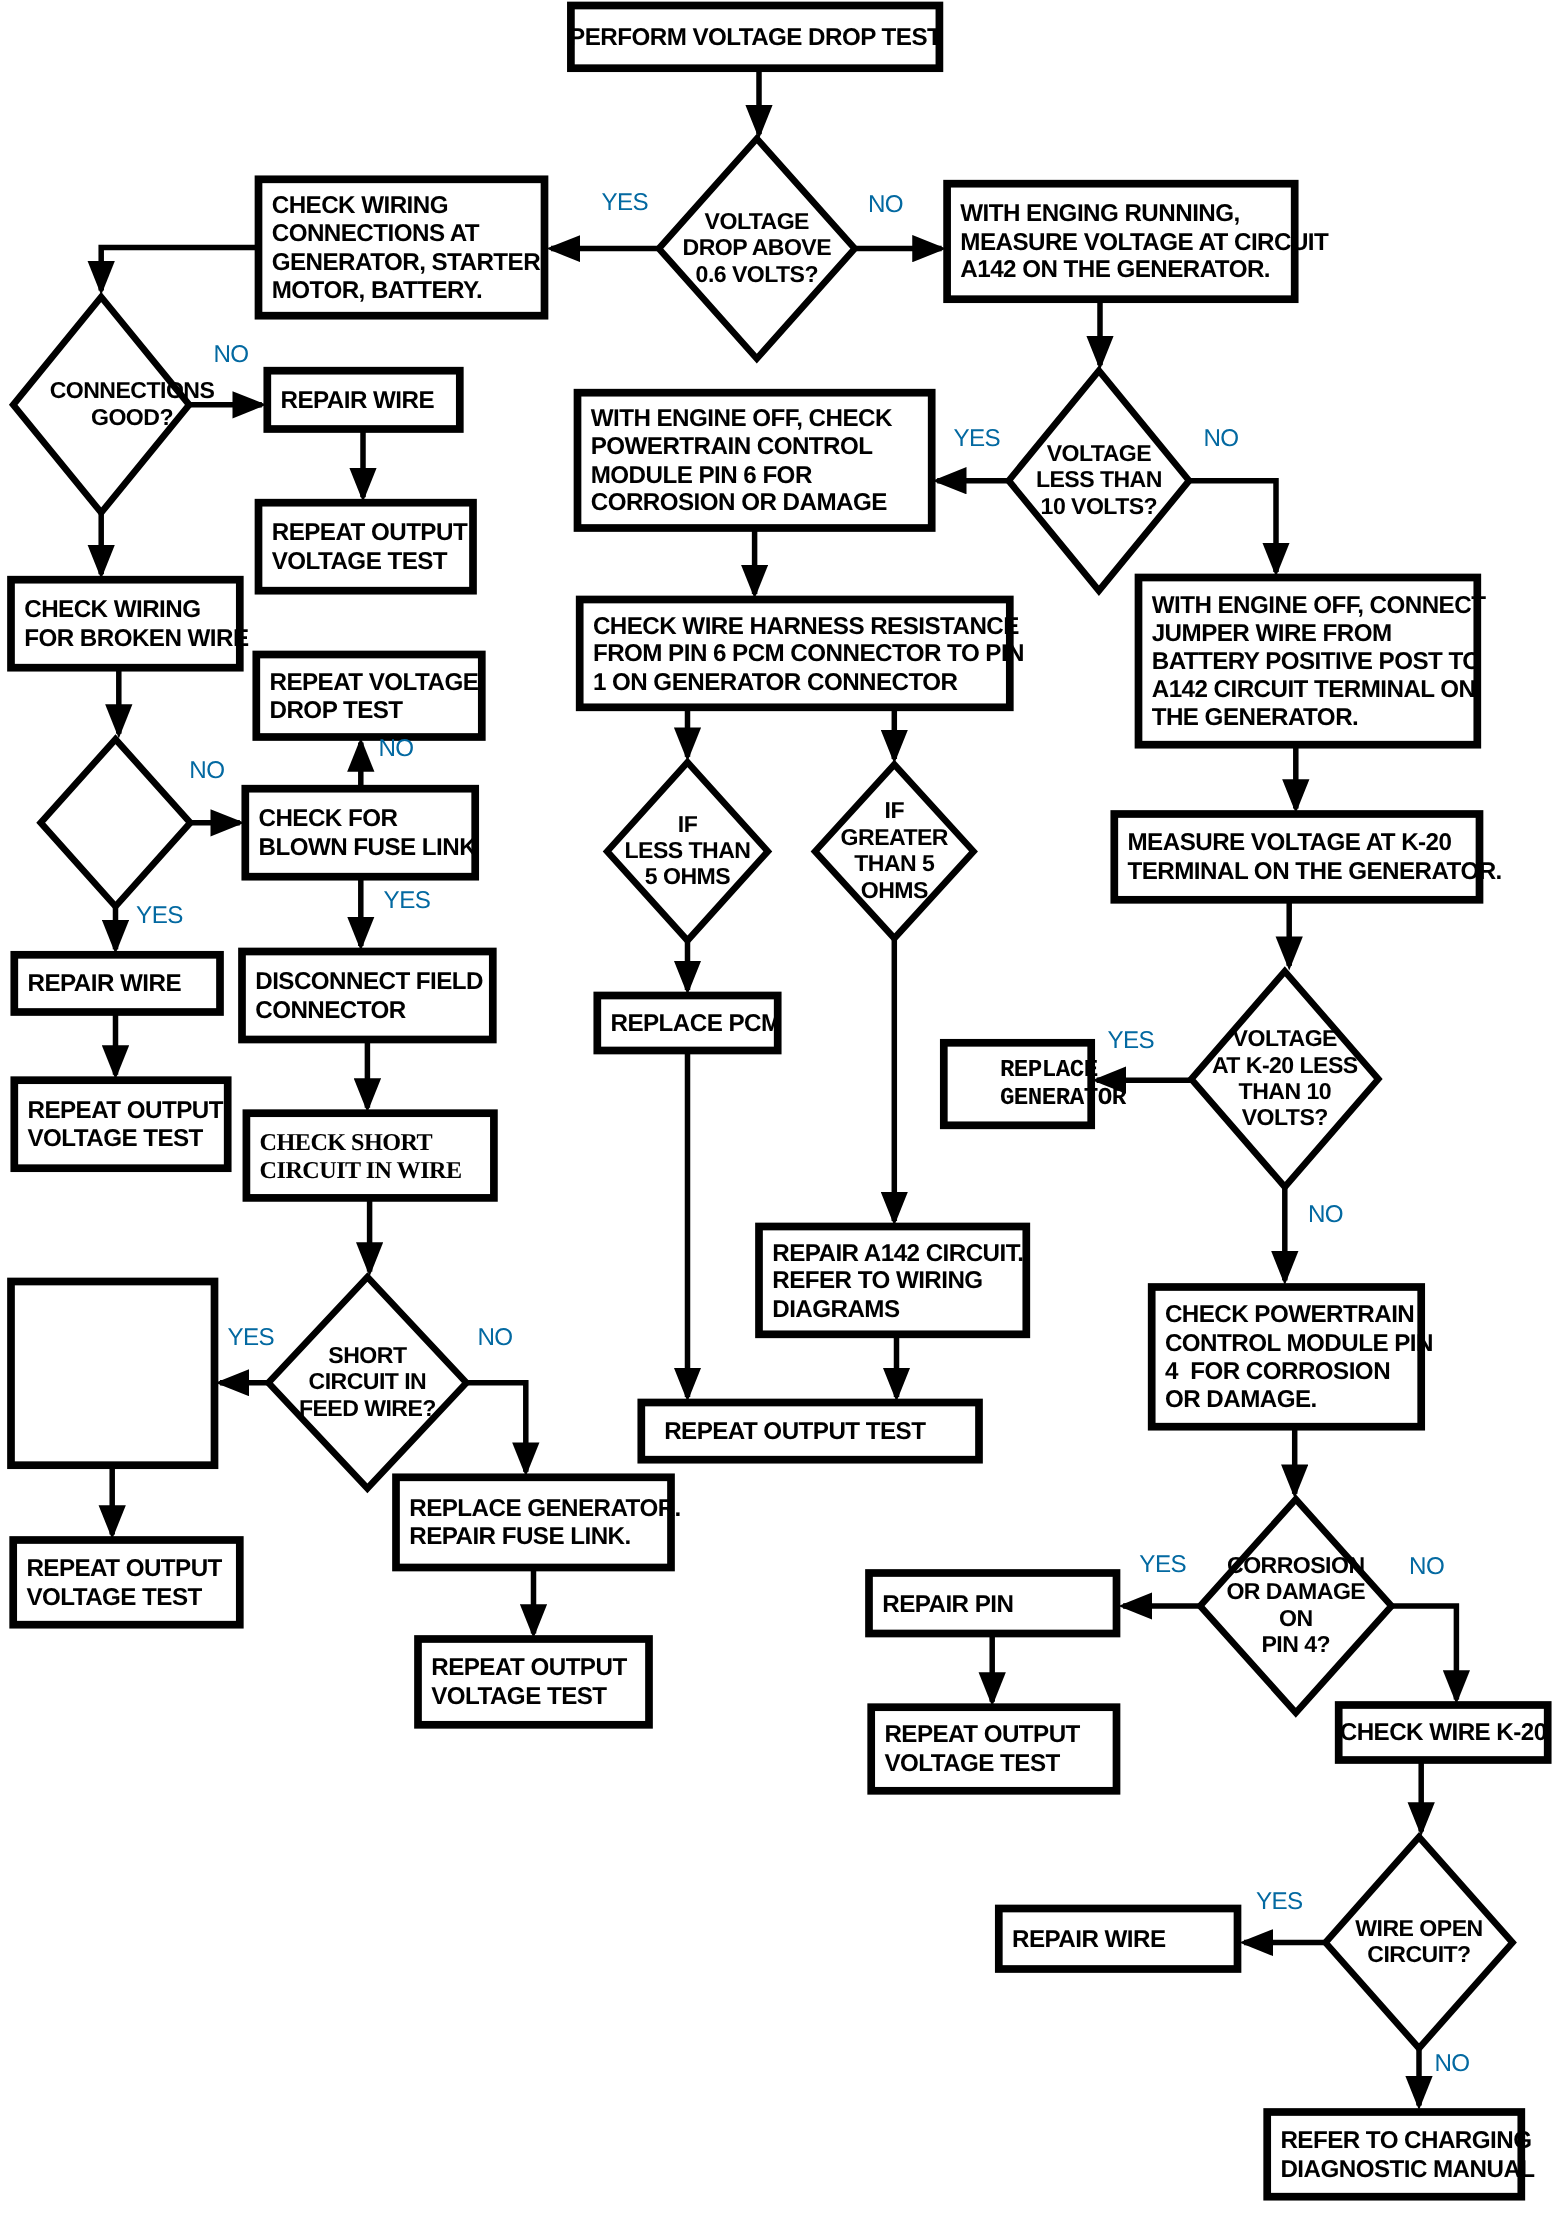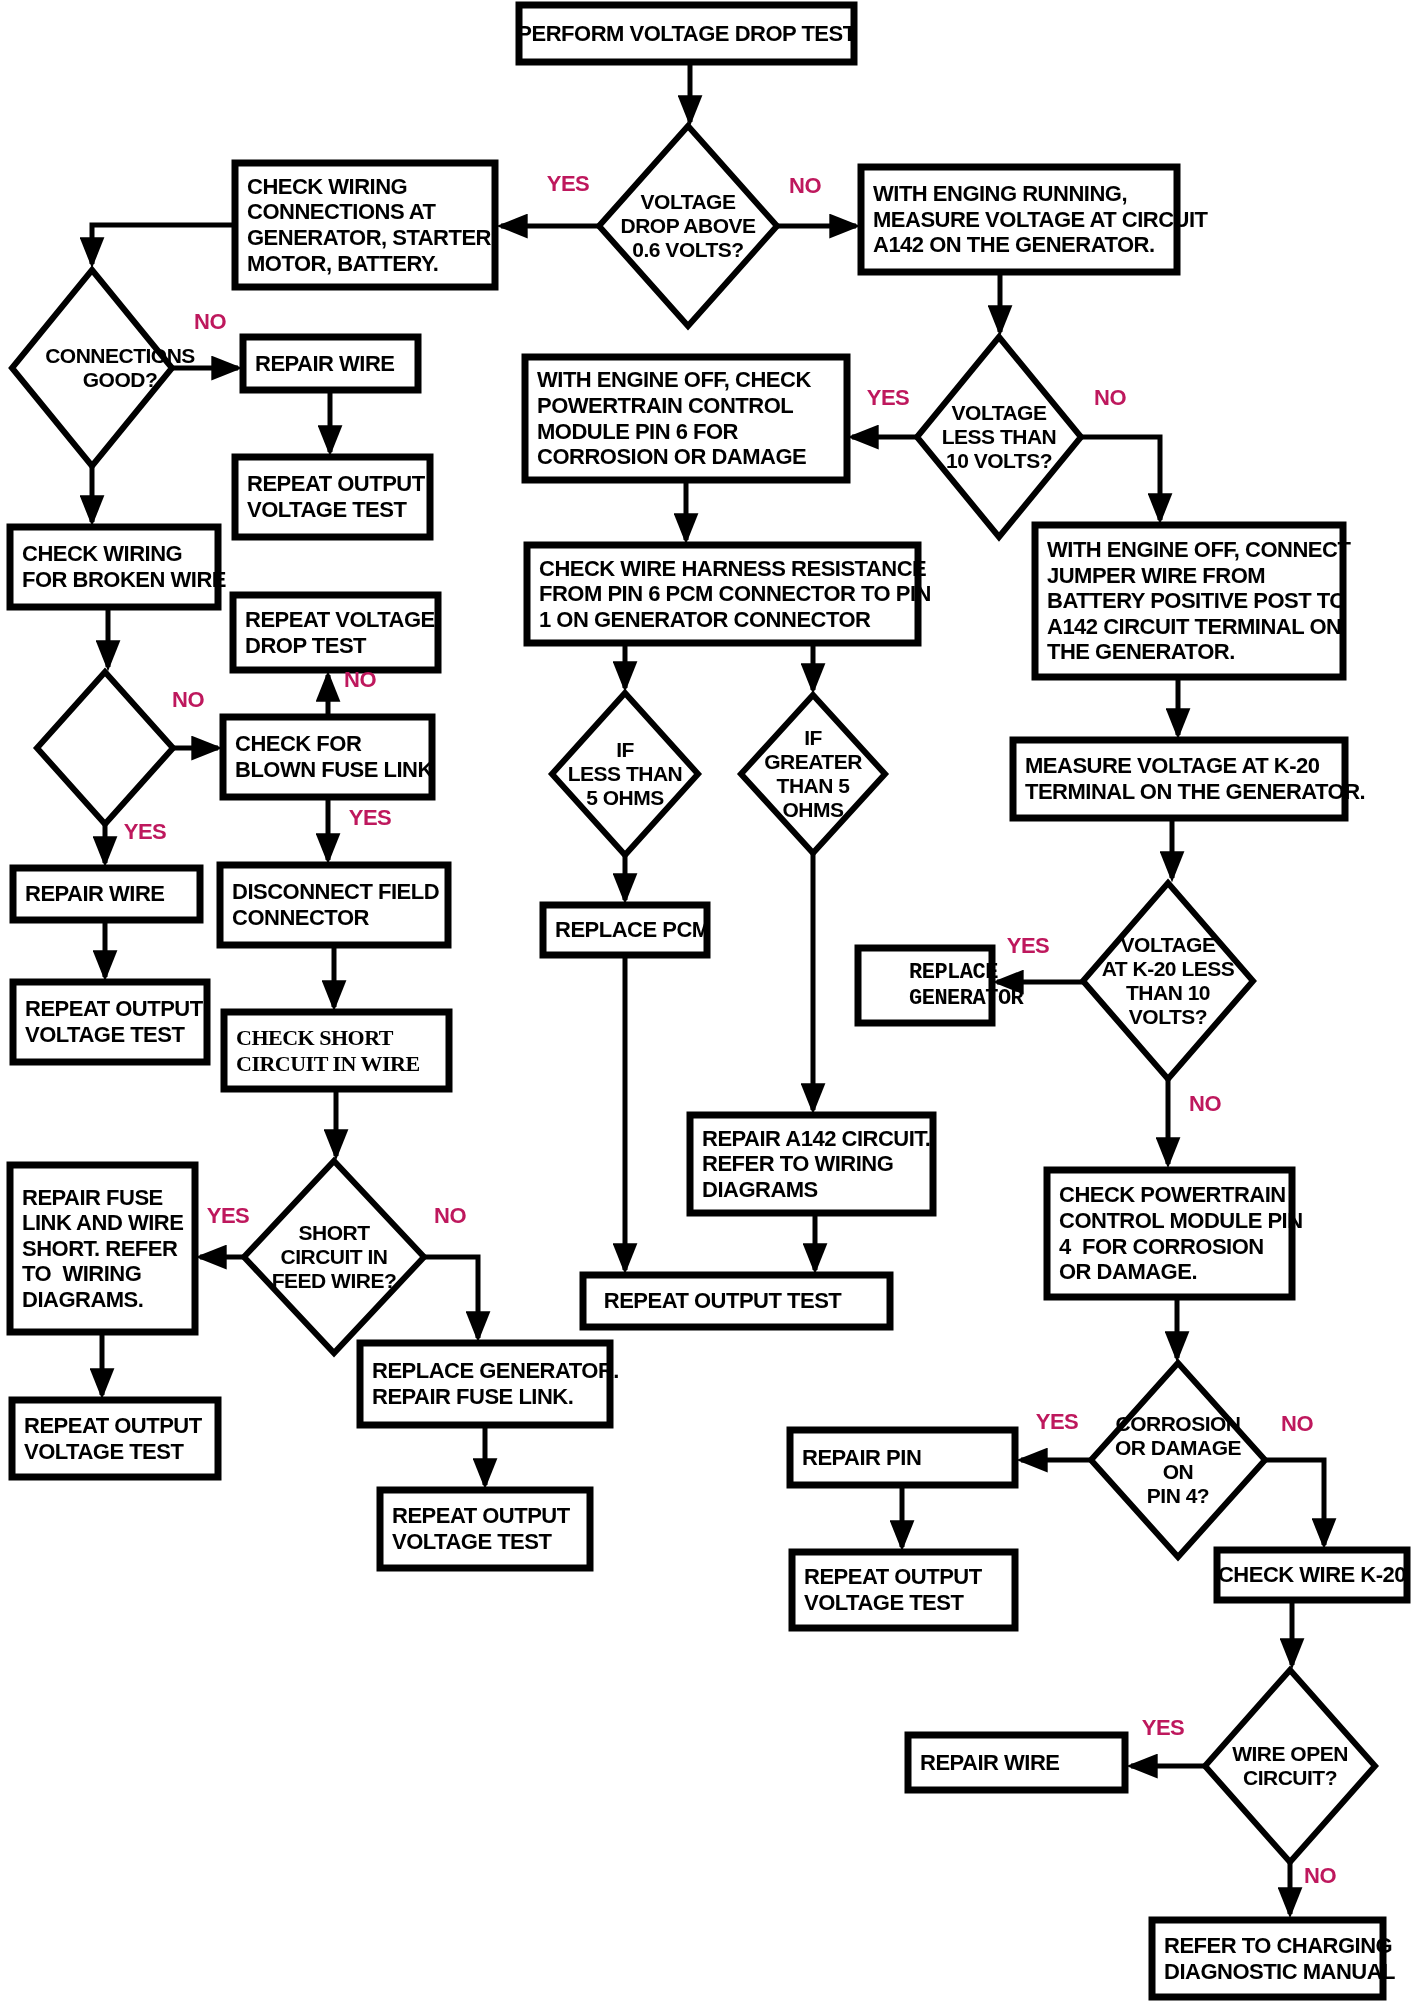--- a/index.html
+++ b/index.html
@@ -16,21 +16,21 @@
   .node-label {
     position:absolute; display:flex; box-sizing:border-box;
     color:#000; font-weight:bold; font-size:22px; line-height:1.16;
     letter-spacing:-0.5px; white-space:pre;
   }
   .node-label.box-left   { align-items:center; justify-content:flex-start; padding:4px 2px 4px 12px; }
   .node-label.box-center { align-items:center; justify-content:center; }
   .node-label.diamond    { align-items:center; justify-content:center; text-align:center; font-size:21px; line-height:1.14; }
   .edge-label {
     position:absolute; transform:translate(-50%,-50%);
-    color:#be185d; font-weight:bold; font-size:22px; letter-spacing:-0.5px;
+    color:#0369a1; font-weight:normal; font-size:22px; letter-spacing:-0.5px;
   }
 </style>
 </head>
 <body>
 
 <div class="stage">
   <svg class="wires" viewBox="0 0 1424 2014">
     <defs>
       <marker id="arrowhead" viewBox="0 0 10 8" refX="8.6" refY="4" markerWidth="6.2" markerHeight="5" orient="auto" markerUnits="strokeWidth">
         <path d="M0,0 L10,4 L0,8 z" fill="#000"></path>
@@ -136,25 +136,20 @@
 DROP TEST</div>
       <div class="node-label box-left" style="left: 223px; top: 717px; width: 209px; height: 80px;">CHECK FOR
 BLOWN FUSE LINK</div>
       <div class="node-label box-left" style="left: 13px; top: 868px; width: 187px; height: 52px;">REPAIR WIRE</div>
       <div class="node-label box-left" style="left: 13px; top: 982px; width: 194px; height: 80px;">REPEAT OUTPUT
 VOLTAGE TEST</div>
       <div class="node-label box-left" style="left: 220px; top: 865px; width: 228px; height: 80px;">DISCONNECT FIELD
 CONNECTOR</div>
       <div class="node-label box-left" style="left: 224px; top: 1012px; width: 225px; height: 77px; font-family: Liberation Serif, serif;">CHECK SHORT
 CIRCUIT IN WIRE</div>
-      <div class="node-label box-left" style="left: 10px; top: 1165px; width: 185px; height: 167px;">REPAIR FUSE
-LINK AND WIRE
-SHORT. REFER
-TO  WIRING
-DIAGRAMS.</div>
       <div class="node-label box-left" style="left: 12px; top: 1400px; width: 206px; height: 77px;">REPEAT OUTPUT
 VOLTAGE TEST</div>
       <div class="node-label box-left" style="left: 360px; top: 1343px; width: 250px; height: 82px;">REPLACE GENERATOR.
 REPAIR FUSE LINK.</div>
       <div class="node-label box-left" style="left: 380px; top: 1490px; width: 210px; height: 78px;">REPEAT OUTPUT
 VOLTAGE TEST</div>
       <div class="node-label box-left" style="left: 525px; top: 357px; width: 322px; height: 123px;">WITH ENGINE OFF, CHECK
 POWERTRAIN CONTROL
 MODULE PIN 6 FOR
 CORROSION OR DAMAGE</div>

